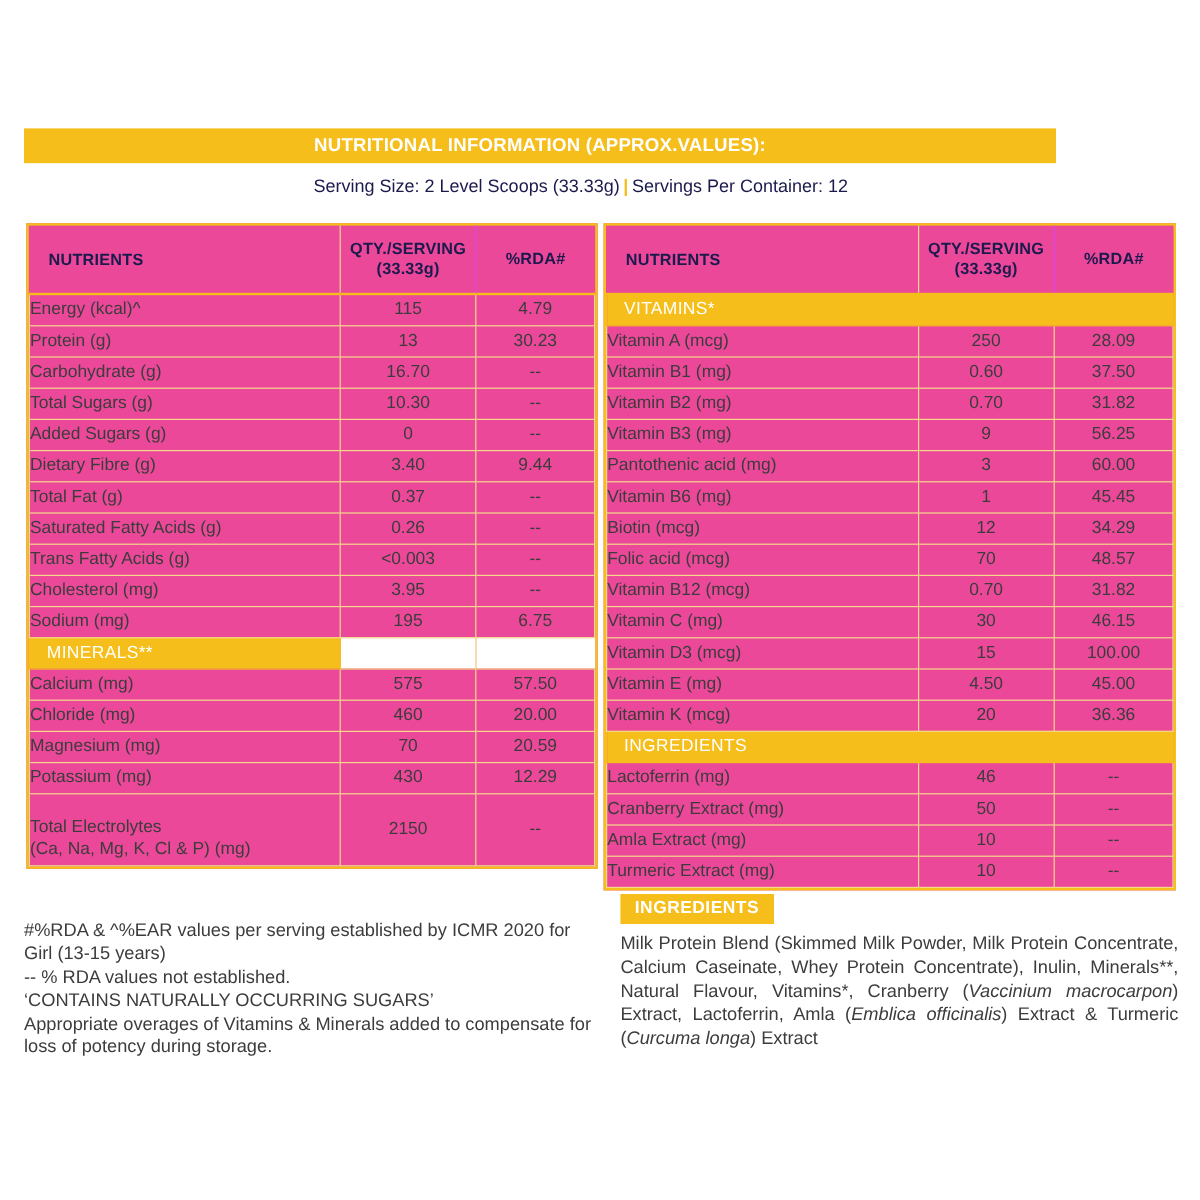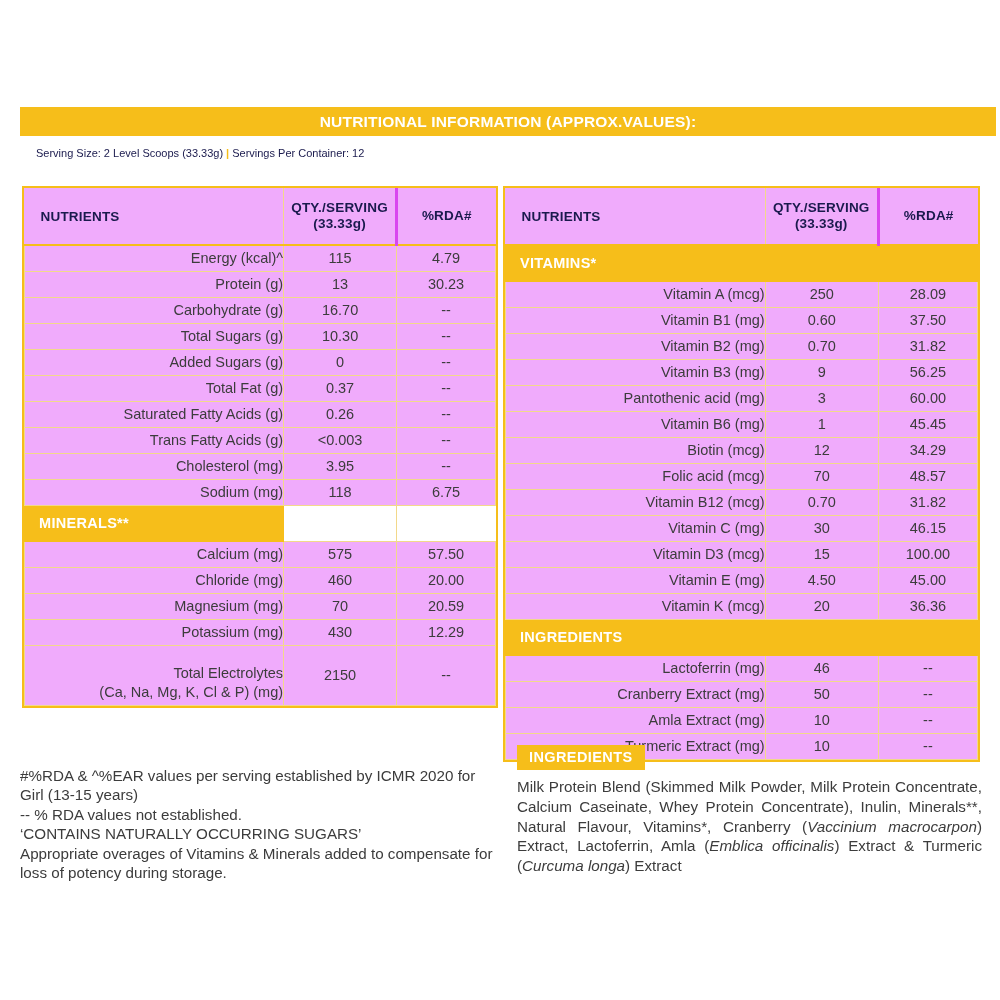--- a/index.html
+++ b/index.html
@@ -20,54 +20,55 @@
     left: 0; top: 0;
     width: 1000px;
     height: 1000px;
   }
 
   
   .title-banner {
     position: absolute;
     left: 20px;
     top: 107px;
-    width: 976px;
+    width: 860px;
     height: 29px;
     background: #F6BE1A;
     color: #ffffff;
     font-size: 15.5px;
     font-weight: bold;
     letter-spacing: 0.2px;
     display: flex;
     align-items: center;
     justify-content: center;
   }
 
   
   .serving-line {
     position: absolute;
-    left: 36px;
+    left: 4px;
     top: 147px;
     width: 960px;
-    font-size: 11px;
+    text-align: center;
+    font-size: 15px;
     color: #1a1a4d;
     font-weight: normal;
   }
   .serving-sep {
     color: #F6BE1A;
     font-weight: bold;
     padding: 0 3px;
   }
 
   
   .tbl {
     position: absolute;
     border: 2px solid #F6BE1A;
     box-sizing: border-box;
-    background: #f0abfc;
+    background: #ec4899;
   }
   #table-left {
     left: 22px;
     top: 186px;
     width: 476px;
   }
   #table-right {
     left: 503px;
     top: 186px;
     width: 477px;
@@ -99,50 +100,50 @@
     padding-left: 16px;
   }
   tr.hdr th.h-qty, tr.hdr th.h-rda {
     text-align: center;
     line-height: 1.15;
   }
   tr.hdr th.h-qty {
     border-left: 1px solid #F2D98A;
   }
   tr.hdr th.h-rda {
-    border-left: 3px solid #d946ef;
+    border-left: 1px solid #d946ef;
   }
 
   
   tr.row td {
     height: 26px;
     font-size: 14.5px;
     color: #3c3c3c;
     vertical-align: middle;
   }
   td.c-name {
-    text-align: right;
+    text-align: left;
     padding-left: 14px;
     border-left: none;
     margin-left: 48px;
   }
   td.c-qty, td.c-rda {
     text-align: center;
   }
   td.c-rda { border-right: none; }
   .ind1 { padding-left: 26px; }
   .ind2 { padding-left: 38px; }
 
   
   tr.band td {
     background: #F6BE1A;
     color: #ffffff;
     font-size: 14.5px;
-    font-weight: bold;
-    height: 36px;
+    font-weight: normal;
+    height: 26px;
     letter-spacing: 0.3px;
     padding-left: 14px;
     border-color: #F6BE1A;
     vertical-align: middle;
   }
   tr.band td.band-blank {
     background: #ffffff;
     border-top-color: #F2D98A;
     border-bottom-color: #F2D98A;
     border-left-color: #F2D98A;
@@ -248,20 +249,25 @@
             <td class="c-name ind1">Total Sugars (g)</td>
             <td class="c-qty">10.30</td>
             <td class="c-rda">--</td>
           </tr>
           <tr class="row">
             <td class="c-name ind2">Added Sugars (g)</td>
             <td class="c-qty">0</td>
             <td class="c-rda">--</td>
           </tr>
           <tr class="row">
+            <td class="c-name ind1">Dietary Fibre (g)</td>
+            <td class="c-qty">3.40</td>
+            <td class="c-rda">9.44</td>
+          </tr>
+          <tr class="row">
             <td class="c-name">Total Fat (g)</td>
             <td class="c-qty">0.37</td>
             <td class="c-rda">--</td>
           </tr>
           <tr class="row">
             <td class="c-name ind1">Saturated Fatty Acids (g)</td>
             <td class="c-qty">0.26</td>
             <td class="c-rda">--</td>
           </tr>
           <tr class="row">
@@ -269,21 +275,21 @@
             <td class="c-qty">&lt;0.003</td>
             <td class="c-rda">--</td>
           </tr>
           <tr class="row">
             <td class="c-name ind1">Cholesterol (mg)</td>
             <td class="c-qty">3.95</td>
             <td class="c-rda">--</td>
           </tr>
           <tr class="row">
             <td class="c-name">Sodium (mg)</td>
-            <td class="c-qty">118</td>
+            <td class="c-qty">195</td>
             <td class="c-rda">6.75</td>
           </tr>
           <tr class="band">
             <td>MINERALS**</td>
             <td class="band-blank"></td>
             <td class="band-blank band-blank-right"></td>
           </tr>
           <tr class="row">
             <td class="c-name">Calcium (mg)</td>
             <td class="c-qty">575</td>

